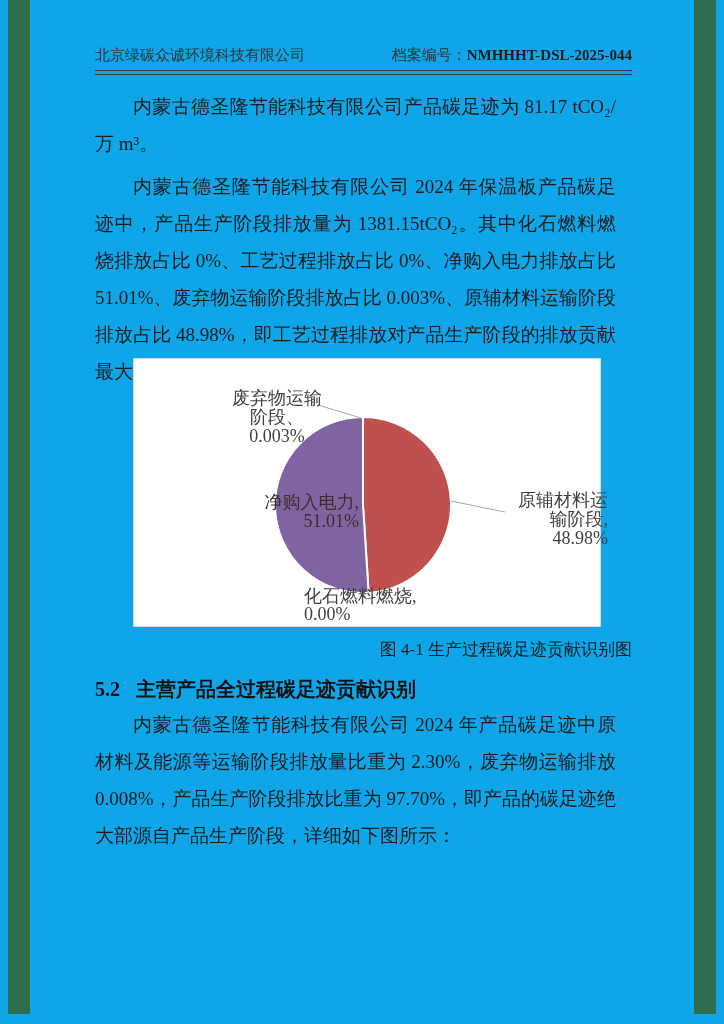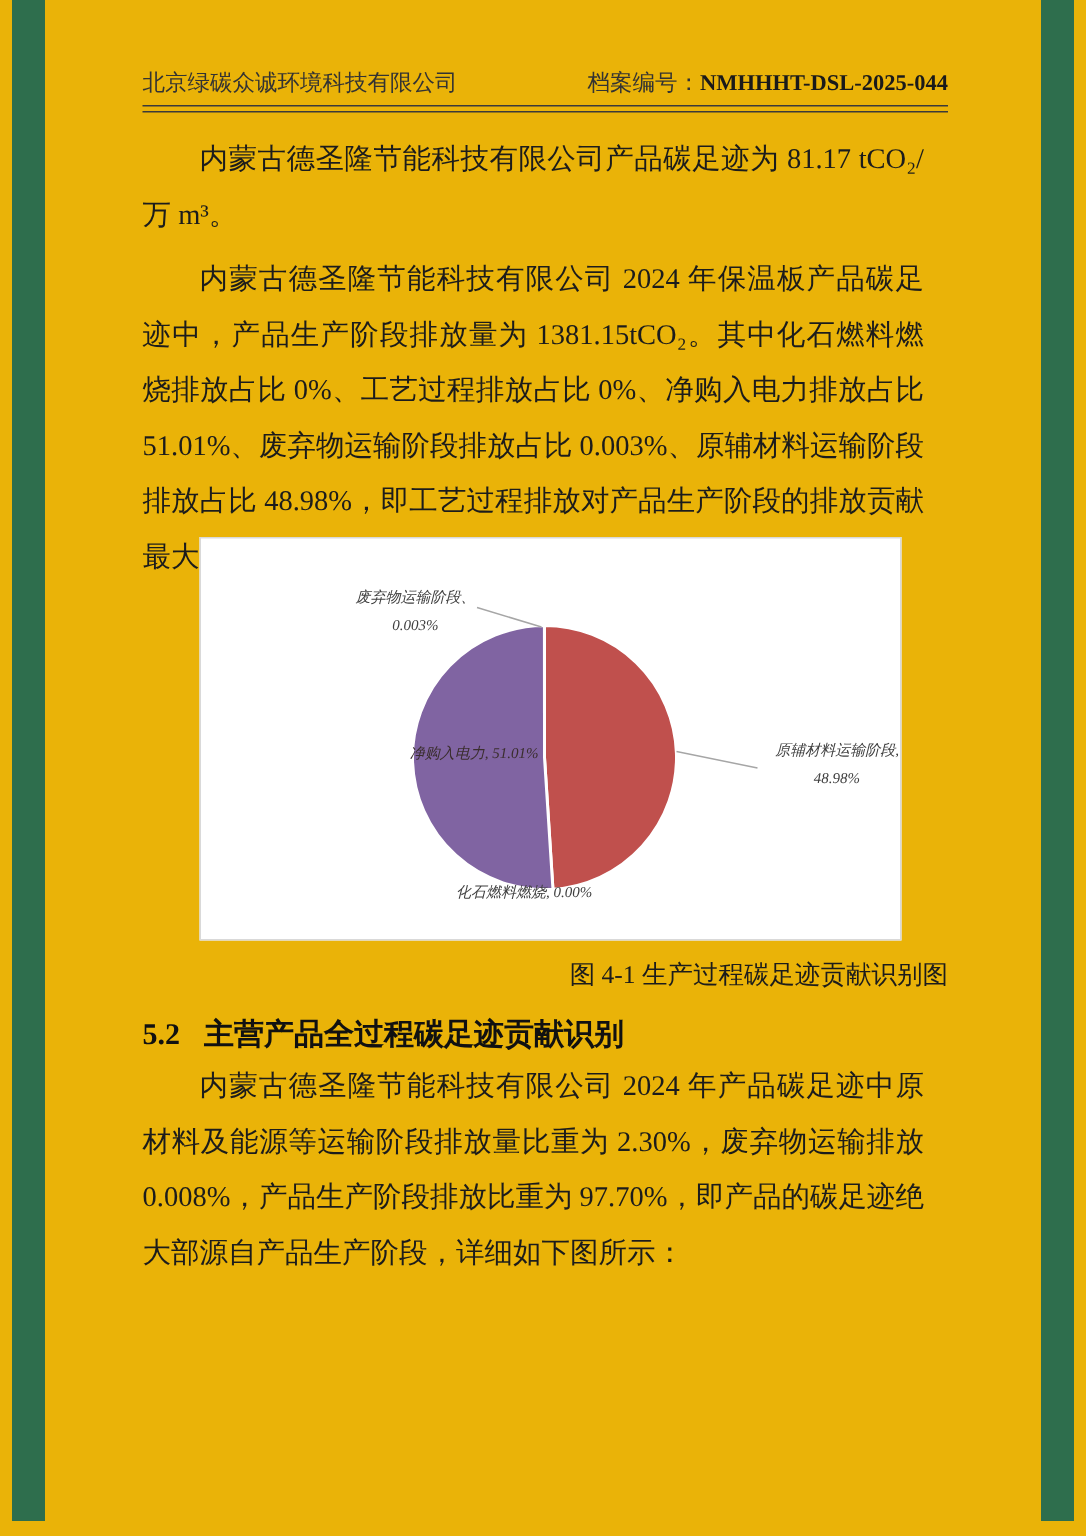--- a/index.html
+++ b/index.html
@@ -1,21 +1,21 @@
 <!DOCTYPE html>
 <html><head>
 <meta charset="utf-8">
 <style>
   html,body{margin:0;padding:0;}
   body{
     width:724px;height:1024px;background:#ffffff;position:relative;
     font-family:"Liberation Serif","DejaVu Serif",serif;color:#212121;
     overflow:hidden;
   }
-  .page{position:absolute;inset:0;width:724px;height:1024px;background:#eab308;}
+  .page{position:absolute;inset:0;width:724px;height:1024px;background:#0ea5e9;}
   .edge-bar{position:absolute;top:0;height:1014px;width:22px;background:#2E6E4D;}
   .edge-bar.left{left:8px;}
   .edge-bar.right{left:694px;}
 
   .header{position:absolute;left:95px;right:92px;top:46px;display:flex;
     justify-content:space-between;align-items:baseline;font-size:15px;color:#333;}
   .header .archive b{font-weight:bold;color:#1a1a1a;}
   .header-rule{position:absolute;left:95px;right:92px;top:70px;height:3px;
     border-top:1px solid #3a3a3a;border-bottom:1px solid #3a3a3a;}
 
@@ -30,24 +30,24 @@
     font-weight:bold;color:#111;}
   .h51{top:132px;}
   .h52{top:676px;}
   .sec-num{margin-right:16px;}
 
   .chart-box{position:absolute;left:133px;top:358px;width:468px;height:269px;
     border:1px solid #D9D9D9;background:#ffffff;box-sizing:border-box;}
   .chart-title{position:absolute;left:0;right:0;top:8px;text-align:center;
     font-size:17px;font-weight:bold;color:#3F3F3F;letter-spacing:2px;}
   .pie-svg{position:absolute;left:0;top:0;width:466px;height:267px;}
-  .pie-label{position:absolute;font-size:10px;line-height:19px;color:#3F3F3F;
-    font-family:"Liberation Serif","DejaVu Serif",serif;font-style:italic;}
+  .pie-label{position:absolute;font-size:18px;line-height:19px;color:#3F3F3F;
+    font-family:"Liberation Serif","DejaVu Serif",serif;}
   .lbl-waste{left:96px;top:30px;width:94px;text-align:center;}
-  .lbl-raw{left:374px;top:132px;width:100px;text-align:center;}
+  .lbl-raw{left:374px;top:132px;width:100px;text-align:right;}
   .lbl-power{left:129px;top:134px;width:96px;text-align:right;color:#3a2e2e;}
   .lbl-fossil{left:170px;top:228px;width:120px;text-align:left;line-height:18px;}
 
   .figure-caption{position:absolute;left:95px;right:92px;top:638px;margin:0;
     text-align:right;font-size:17px;color:#1c1c1c;}
 
   .page-number{position:absolute;left:0;right:0;top:930px;text-align:center;
     font-size:15px;color:#222;}
 </style>
 </head>

